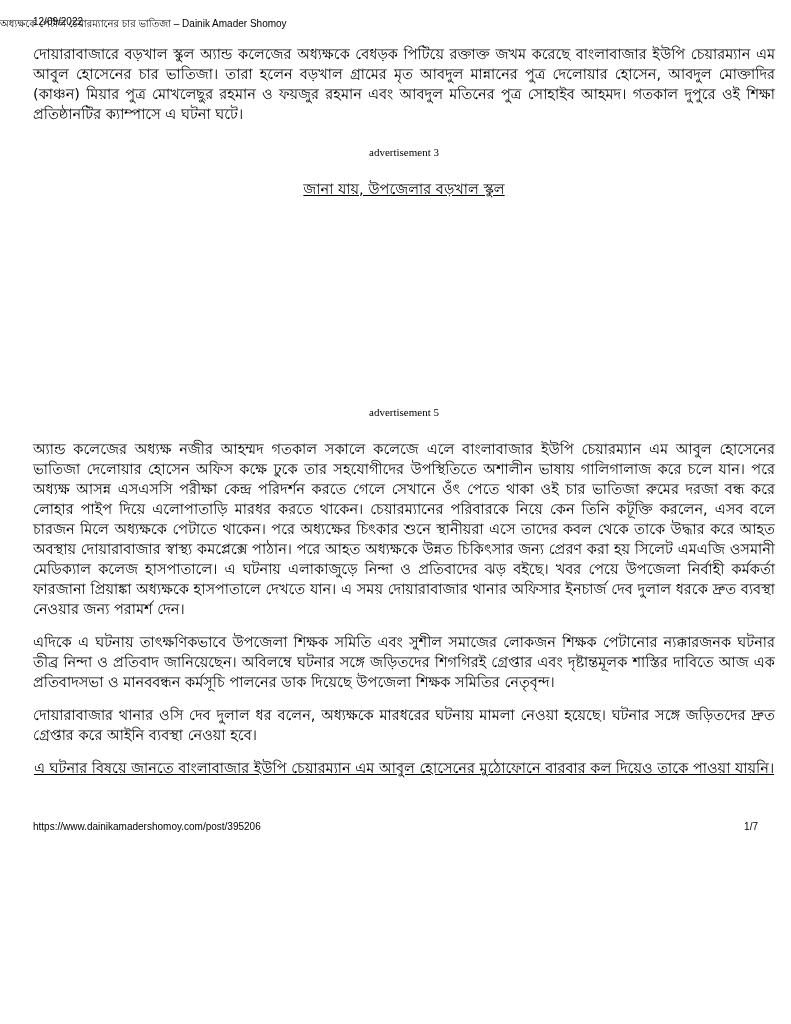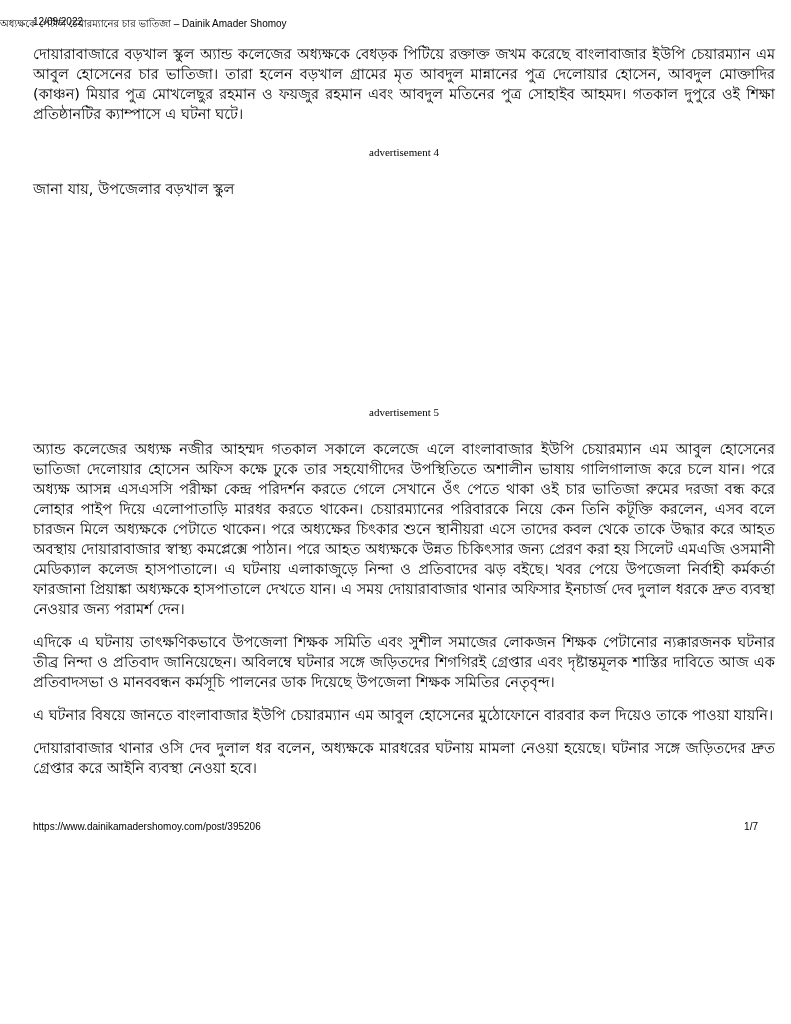--- a/index.html
+++ b/index.html
@@ -45,21 +45,22 @@
     font-family: "DejaVu Sans", sans-serif;
     font-size: 14.5px;
     line-height: 20px;
     color: #000000;
   }
   .content p.body-text {
     margin: 0 0 13px 0;
     text-align: justify;
   }
   .content p.body-text.single-line {
-    text-align: left;
+    text-align: center;
+    text-decoration: underline;
   }
   .ad-label {
     text-align: center;
     font-family: "Liberation Serif", serif;
     font-size: 11px;
     line-height: 13px;
     margin: 22px 0 20px 0;
     color: #000000;
   }
   .ad-space {
@@ -86,35 +87,35 @@
 
   <div class="print-header">
     <span class="header-date">12/09/2022</span>
     <div class="header-title">অধ্যক্ষকে পেটাল চেয়ারম্যানের চার ভাতিজা – Dainik Amader Shomoy</div>
   </div>
 
   <div class="content">
 
     <p class="body-text">দোয়ারাবাজারে বড়খাল স্কুল অ্যান্ড কলেজের অধ্যক্ষকে বেধড়ক পিটিয়ে রক্তাক্ত জখম করেছে বাংলাবাজার ইউপি চেয়ারম্যান এম আবুল হোসেনের চার ভাতিজা। তারা হলেন বড়খাল গ্রামের মৃত আবদুল মান্নানের পুত্র দেলোয়ার হোসেন, আবদুল মোক্তাদির (কাঞ্চন) মিয়ার পুত্র মোখলেছুর রহমান ও ফয়জুর রহমান এবং আবদুল মতিনের পুত্র সোহাইব আহমদ। গতকাল দুপুরে ওই শিক্ষা প্রতিষ্ঠানটির ক্যাম্পাসে এ ঘটনা ঘটে।</p>
 
-    <div class="ad-label">advertisement 4</div>
+    <div class="ad-label">advertisement 3</div>
 
     <p class="body-text single-line">জানা যায়, উপজেলার বড়খাল স্কুল</p>
 
     <div class="ad-space"></div>
 
     <div class="ad-label">advertisement 5</div>
 
     <p class="body-text">অ্যান্ড কলেজের অধ্যক্ষ নজীর আহম্মদ গতকাল সকালে কলেজে এলে বাংলাবাজার ইউপি চেয়ারম্যান এম আবুল হোসেনের ভাতিজা দেলোয়ার হোসেন অফিস কক্ষে ঢুকে তার সহযোগীদের উপস্থিতিতে অশালীন ভাষায় গালিগালাজ করে চলে যান। পরে অধ্যক্ষ আসন্ন এসএসসি পরীক্ষা কেন্দ্র পরিদর্শন করতে গেলে সেখানে ওঁৎ পেতে থাকা ওই চার ভাতিজা রুমের দরজা বন্ধ করে লোহার পাইপ দিয়ে এলোপাতাড়ি মারধর করতে থাকেন। চেয়ারম্যানের পরিবারকে নিয়ে কেন তিনি কটূক্তি করলেন, এসব বলে চারজন মিলে অধ্যক্ষকে পেটাতে থাকেন। পরে অধ্যক্ষের চিৎকার শুনে স্থানীয়রা এসে তাদের কবল থেকে তাকে উদ্ধার করে আহত অবস্থায় দোয়ারাবাজার স্বাস্থ্য কমপ্লেক্সে পাঠান। পরে আহত অধ্যক্ষকে উন্নত চিকিৎসার জন্য প্রেরণ করা হয় সিলেট এমএজি ওসমানী মেডিক্যাল কলেজ হাসপাতালে। এ ঘটনায় এলাকাজুড়ে নিন্দা ও প্রতিবাদের ঝড় বইছে। খবর পেয়ে উপজেলা নির্বাহী কর্মকর্তা ফারজানা প্রিয়াঙ্কা অধ্যক্ষকে হাসপাতালে দেখতে যান। এ সময় দোয়ারাবাজার থানার অফিসার ইনচার্জ দেব দুলাল ধরকে দ্রুত ব্যবস্থা নেওয়ার জন্য পরামর্শ দেন।</p>
 
     <p class="body-text">এদিকে এ ঘটনায় তাৎক্ষণিকভাবে উপজেলা শিক্ষক সমিতি এবং সুশীল সমাজের লোকজন শিক্ষক পেটানোর ন্যক্কারজনক ঘটনার তীব্র নিন্দা ও প্রতিবাদ জানিয়েছেন। অবিলম্বে ঘটনার সঙ্গে জড়িতদের শিগগিরই গ্রেপ্তার এবং দৃষ্টান্তমূলক শাস্তির দাবিতে আজ এক প্রতিবাদসভা ও মানববন্ধন কর্মসূচি পালনের ডাক দিয়েছে উপজেলা শিক্ষক সমিতির নেতৃবৃন্দ।</p>
 
+    <p class="body-text">দোয়ারাবাজার থানার ওসি দেব দুলাল ধর বলেন, অধ্যক্ষকে মারধরের ঘটনায় মামলা নেওয়া হয়েছে। ঘটনার সঙ্গে জড়িতদের দ্রুত গ্রেপ্তার করে আইনি ব্যবস্থা নেওয়া হবে।</p>
+
     <p class="body-text single-line">এ ঘটনার বিষয়ে জানতে বাংলাবাজার ইউপি চেয়ারম্যান এম আবুল হোসেনের মুঠোফোনে বারবার কল দিয়েও তাকে পাওয়া যায়নি।</p>
-
-    <p class="body-text">দোয়ারাবাজার থানার ওসি দেব দুলাল ধর বলেন, অধ্যক্ষকে মারধরের ঘটনায় মামলা নেওয়া হয়েছে। ঘটনার সঙ্গে জড়িতদের দ্রুত গ্রেপ্তার করে আইনি ব্যবস্থা নেওয়া হবে।</p>
 
   </div>
 
   <div class="print-footer">
     <span>https://www.dainikamadershomoy.com/post/395206</span>
     <span>1/7</span>
   </div>
 
 </div>
 

